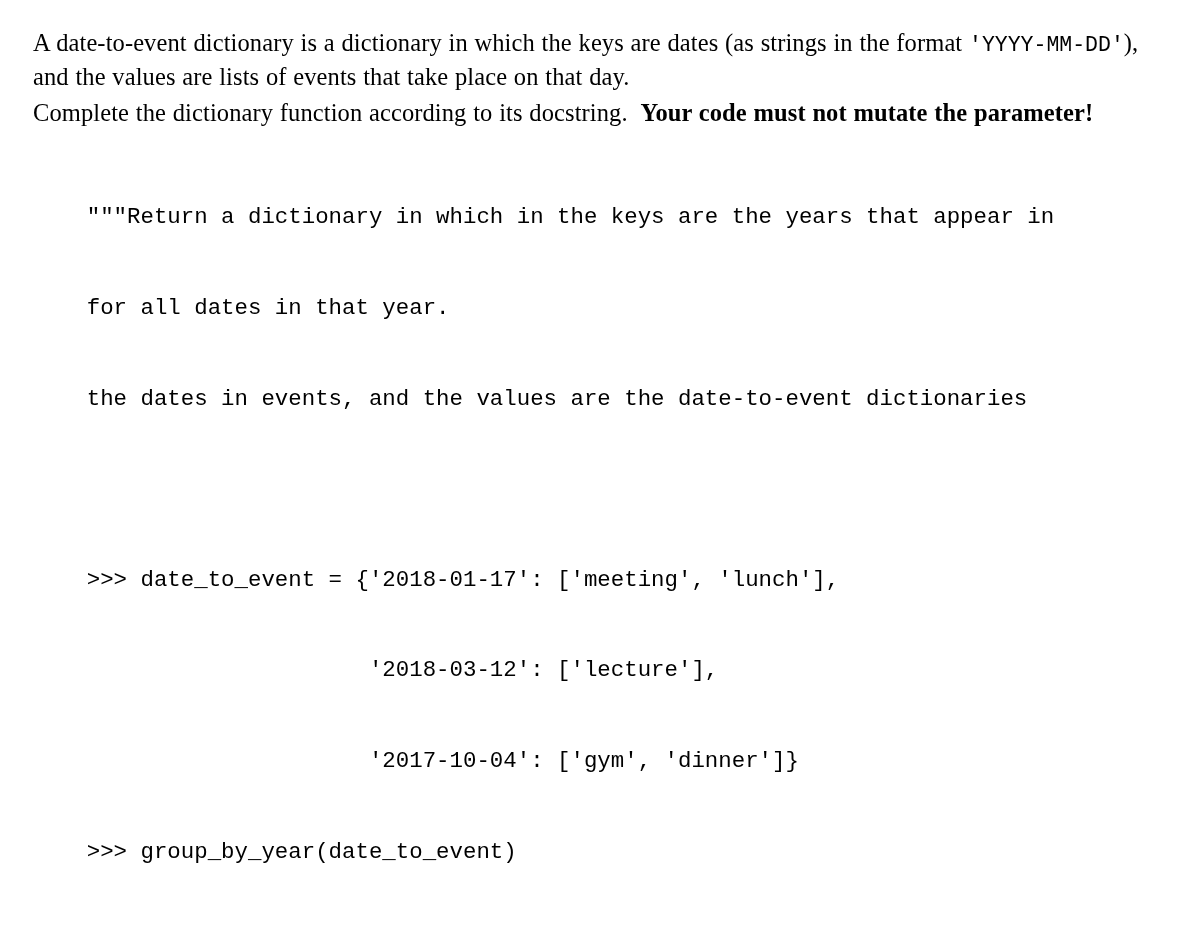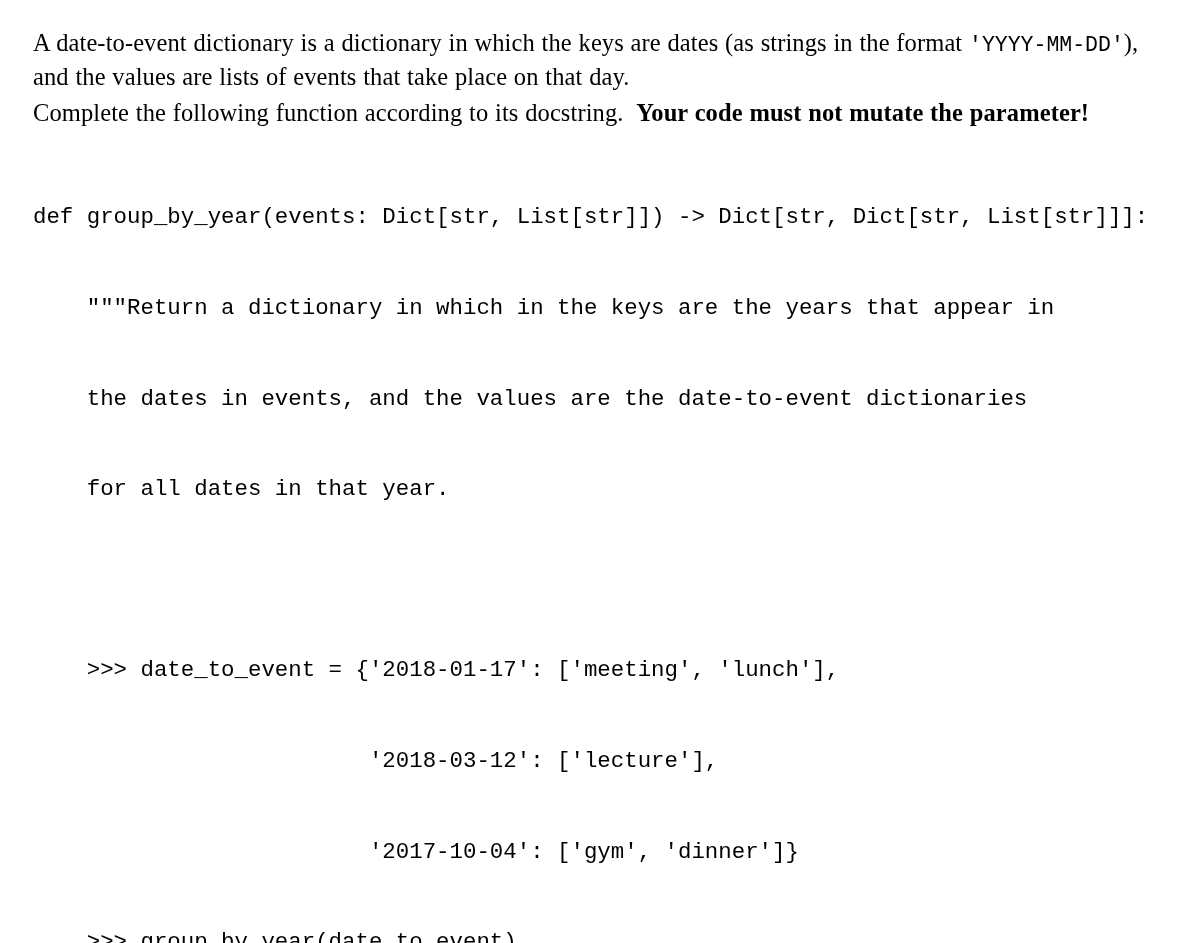--- a/index.html
+++ b/index.html
@@ -69,27 +69,26 @@
     height: 30.2px;
   }
 </style>
 </head>
 <body>
 
 <div class="page">
 
   <p class="prose" id="para-intro"><span>A date-to-event dictionary is a dictionary in which the keys are dates (as strings in the format </span><span class="mono-inline">'YYYY-MM-DD'</span><span>), and the values are lists of events that take place on that day.</span></p>
 
-  <p class="prose" id="para-instruction"><span>Complete the following function according to its docstring. </span><span class="bold-emph">Your code must not mutate the parameter!</span></p>
+  <p class="prose" id="para-instruction"><span>Complete the dictionary function according to its docstring. </span><span class="bold-emph">Your code must not mutate the parameter!</span></p>
 
   <div class="code-block">
-    <div class="code-line">def group_by_year(events: Dict[str, List[str]]) -&gt; Dict[str, Dict[str, List[str]]]:</div>
     <div class="code-line">    """Return a dictionary in which in the keys are the years that appear in</div>
+    <div class="code-line">    for all dates in that year.</div>
     <div class="code-line">    the dates in events, and the values are the date-to-event dictionaries</div>
-    <div class="code-line">    for all dates in that year.</div>
     <div class="code-line blank"></div>
     <div class="code-line">    &gt;&gt;&gt; date_to_event = {'2018-01-17': ['meeting', 'lunch'],</div>
     <div class="code-line">                         '2018-03-12': ['lecture'],</div>
     <div class="code-line">                         '2017-10-04': ['gym', 'dinner']}</div>
     <div class="code-line">    &gt;&gt;&gt; group_by_year(date_to_event)</div>
     
     
     
     
     

